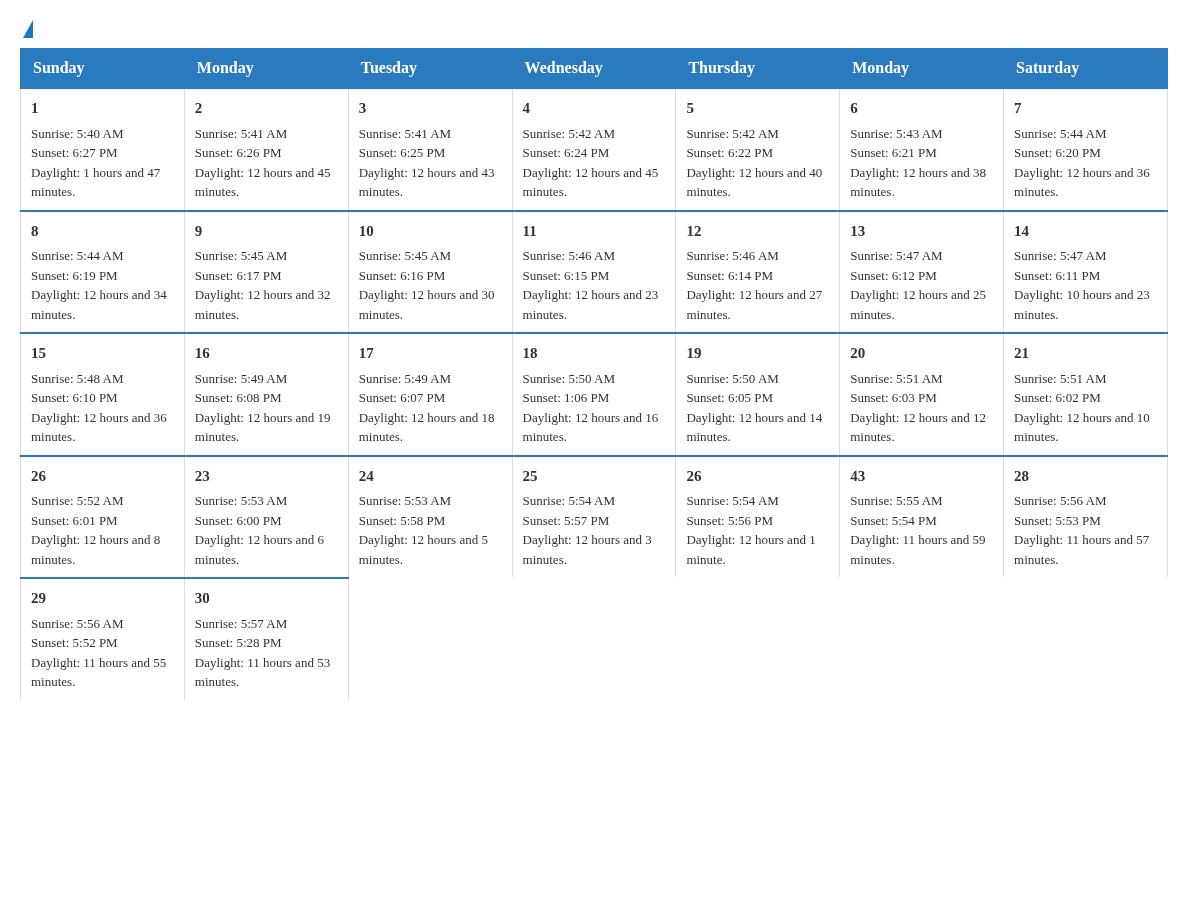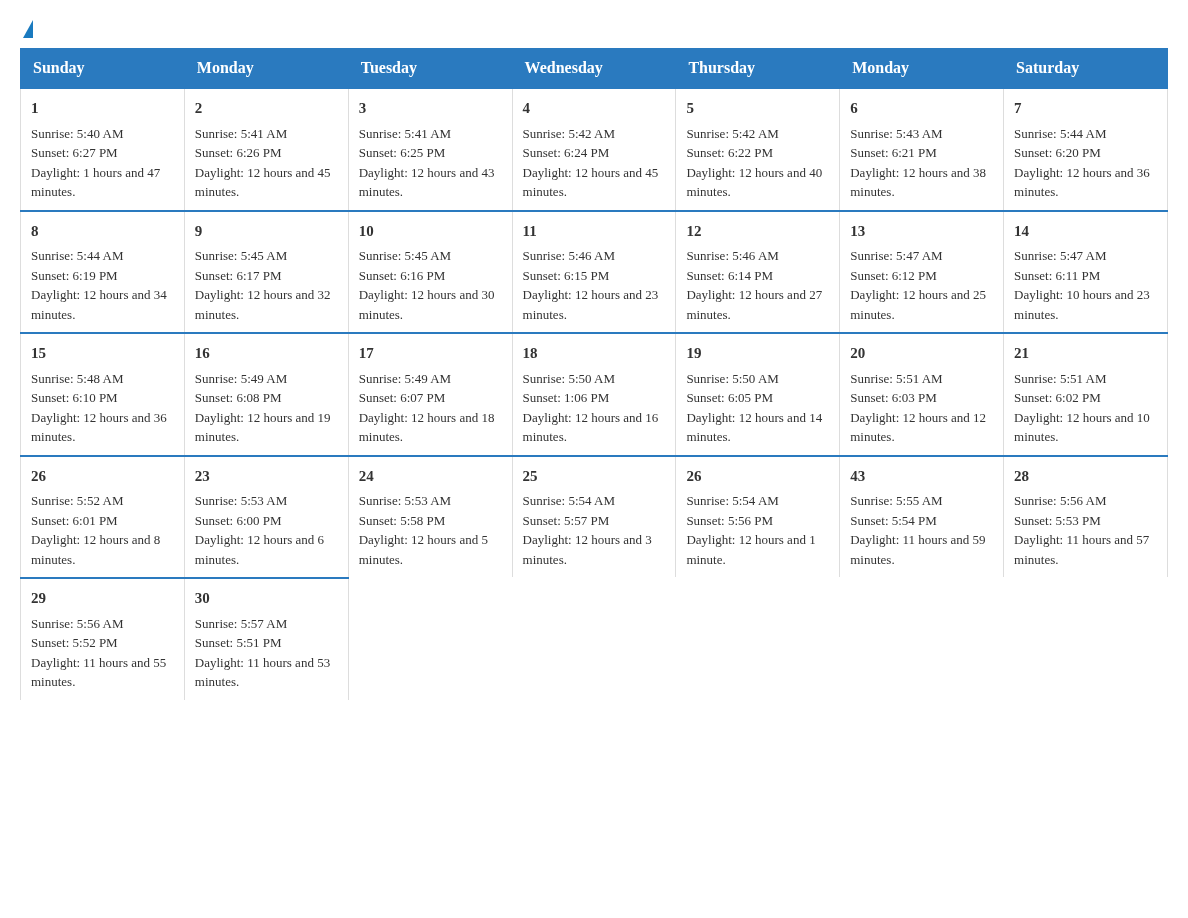--- a/index.html
+++ b/index.html
@@ -162,21 +162,21 @@
         <td><span class="day-num">26</span><span>Sunrise: 5:52 AM</span><br><span>Sunset: 6:01 PM</span><br><span>Daylight: 12 hours and 8 minutes.</span></td>
         <td><span class="day-num">23</span><span>Sunrise: 5:53 AM</span><br><span>Sunset: 6:00 PM</span><br><span>Daylight: 12 hours and 6 minutes.</span></td>
         <td><span class="day-num">24</span><span>Sunrise: 5:53 AM</span><br><span>Sunset: 5:58 PM</span><br><span>Daylight: 12 hours and 5 minutes.</span></td>
         <td><span class="day-num">25</span><span>Sunrise: 5:54 AM</span><br><span>Sunset: 5:57 PM</span><br><span>Daylight: 12 hours and 3 minutes.</span></td>
         <td><span class="day-num">26</span><span>Sunrise: 5:54 AM</span><br><span>Sunset: 5:56 PM</span><br><span>Daylight: 12 hours and 1 minute.</span></td>
         <td><span class="day-num">43</span><span>Sunrise: 5:55 AM</span><br><span>Sunset: 5:54 PM</span><br><span>Daylight: 11 hours and 59 minutes.</span></td>
         <td><span class="day-num">28</span><span>Sunrise: 5:56 AM</span><br><span>Sunset: 5:53 PM</span><br><span>Daylight: 11 hours and 57 minutes.</span></td>
       </tr>
       <tr class="last-row">
         <td><span class="day-num">29</span><span>Sunrise: 5:56 AM</span><br><span>Sunset: 5:52 PM</span><br><span>Daylight: 11 hours and 55 minutes.</span></td>
-        <td><span class="day-num">30</span><span>Sunrise: 5:57 AM</span><br><span>Sunset: 5:51 PM</span><br><span>Daylight: 11 hours and 53 minutes.</span></td>
+        <td><span class="day-num">30</span><span>Sunrise: 5:57 AM</span><br><span>Sunset: 5:28 PM</span><br><span>Daylight: 11 hours and 53 minutes.</span></td>
         <td style="border-top: 2px solid transparent; border-right-color: transparent; border-bottom-color: transparent; border-left-color: transparent; background: rgb(255, 255, 255);"></td>
         <td style="border-top: 2px solid transparent; border-right-color: transparent; border-bottom-color: transparent; border-left-color: transparent; background: rgb(255, 255, 255);"></td>
         <td style="border-top: 2px solid transparent; border-right-color: transparent; border-bottom-color: transparent; border-left-color: transparent; background: rgb(255, 255, 255);"></td>
         <td style="border-top: 2px solid transparent; border-right-color: transparent; border-bottom-color: transparent; border-left-color: transparent; background: rgb(255, 255, 255);"></td>
         <td style="border-top: 2px solid transparent; border-right-color: transparent; border-bottom-color: transparent; border-left-color: transparent; background: rgb(255, 255, 255);"></td>
       </tr>
     </tbody>
 </table>
 
 </body></html>

